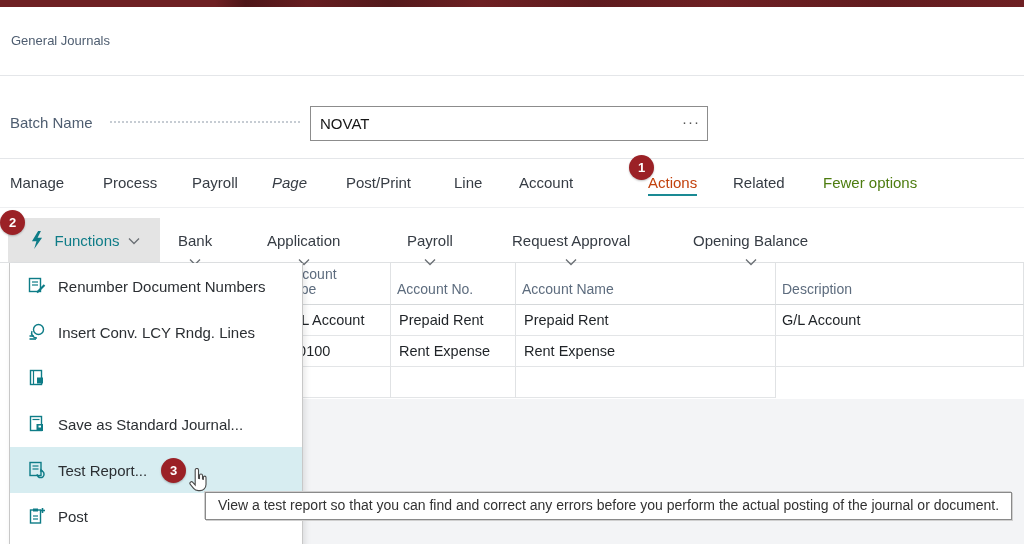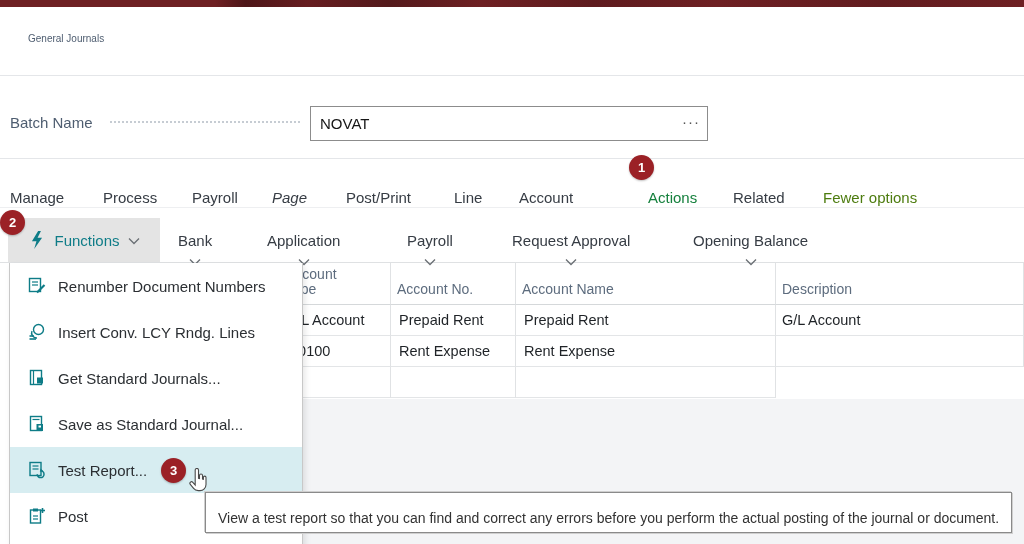--- a/index.html
+++ b/index.html
@@ -4,41 +4,41 @@
 <style>
   * { margin:0; padding:0; box-sizing:border-box; }
   html,body { background:#fff; }
   body { font-family:"Liberation Sans", sans-serif; }
   #screen { position:relative; width:1024px; height:544px; overflow:hidden; background:#fff; }
 
   
   .topbar { position:absolute; left:0; top:0; width:1024px; height:7px;
     background:linear-gradient(90deg,#6e2023 0%,#6e2023 21%,#4d1618 24%,#661d20 30%,#541a1c 38%,#6e2023 47%,#5e1b1e 58%,#6e2023 70%,#621c1f 86%,#6e2023 100%); }
 
-  .page-title { position:absolute; left:28px; top:33px; font-size:10px; color:#4e5d70; }
+  .page-title { position:absolute; left:11px; top:33px; font-size:13px; color:#4e5d70; }
 
   .divider { position:absolute; left:0; width:1024px; height:1px; background:#e4e6e9; }
   .div-1 { top:75px; } .div-2 { top:158px; } .div-3 { top:207px; background:#eeeff1; }
   .div-4 { top:262px; background:#dfe1e3; }
 
   
   .batch-label { position:absolute; left:10px; top:114px; font-size:15px; color:#4e5d70; }
   .batch-dots { position:absolute; left:110px; top:121px; width:190px; height:2px;
     border-top:2px dotted #c6ccd3; }
   .batch-input-wrap { position:absolute; left:310px; top:106px; width:398px; height:35px; }
   .batch-input { width:100%; height:100%; border:1px solid #8c8c8c; font-family:"Liberation Sans",sans-serif;
     font-size:15px; color:#161616; padding:0 30px 0 9px; outline:none; }
   .batch-ellipsis { position:absolute; right:8px; top:7px; font-size:15px; color:#555; letter-spacing:1px; cursor:pointer; }
 
   
-  .menubar { position:absolute; left:0; top:178px; width:900px; height:44px; }
+  .menubar { position:absolute; left:0; top:163px; width:900px; height:44px; }
   .mitem { position:absolute; top:11px; font-size:15px; color:#363c44; cursor:pointer; white-space:nowrap; }
   .m0{left:10px;} .m1{left:103px;} .m2{left:192px;} .m3{left:272px;font-style:italic;} .m4{left:346px;}
   .m5{left:454px;} .m6{left:519px;} .m7{left:648px;} .m8{left:733px;} .m9{left:823px;}
-  .mitem.active { color:#15803d; padding-bottom:9px; border-bottom:2px solid #1a8a94; }
+  .mitem.active { color:#c2410c; padding-bottom:3px; border-bottom:2px solid #1a8a94; }
   .mitem.muted { color:#4d7c0f; }
   .menu-vdiv { position:absolute; left:617px; top:172px; width:1px; height:30px; background:#d1d4d7; }
 
   
   .toolbar { position:absolute; left:0; top:208px; width:1024px; height:54px; background:#fff;padding-left:32px; }
   .fn-button { position:absolute; left:8px; top:10px; width:152px; height:44px; background:#e4e4e4;
     display:flex; align-items:center; justify-content:center; gap:8px; cursor:pointer; }
   .fn-label { font-size:15px; color:#0e7c87; }
   .titem { position:absolute; top:24px; font-size:15px; color:#363c44; cursor:pointer;
     display:inline-flex; align-items:center; gap:7px; white-space:nowrap;flex-direction:column; }
@@ -69,21 +69,21 @@
   .badge { position:absolute; width:25px; height:25px; border-radius:50%; background:#9b2126;
     color:#fff; font-size:13px; font-weight:bold; display:flex; align-items:center; justify-content:center;
     z-index:10; box-shadow:0 1px 2px rgba(0,0,0,.25); }
   .badge-1 { left:629px; top:155px; }
   .badge-2 { left:0px;  top:210px; }
   .badge-3 { position:static; margin-left:2px; box-shadow:0 1px 2px rgba(0,0,0,.25); }
 
   
   .tooltip { position:absolute; left:205px; top:492px; z-index:8; background:#fff;
     border:1px solid #8a8a8a; box-shadow:-1px -1px 0 #cfcfcf, 1px 1px 0 #cfcfcf;
-    font-size:14px; color:#323232; padding:17px 12px 6px 12px; white-space:nowrap; }
+    font-size:14px; color:#323232; padding:4px 12px 6px 12px; white-space:nowrap; }
   .cursor { position:absolute; left:188px; top:468px; z-index:9; }
 </style>
 </head>
 <body>
 
 <div id="screen">
 
   <div class="topbar"></div>
 
   <div class="page-title">General Journals</div>
@@ -197,21 +197,20 @@
         <line x1="1.5" y1="16" x2="8" y2="16" stroke="#0e7c87" stroke-width="1.6"></line>
       </svg>
       <span>Insert Conv. LCY Rndg. Lines</span>
     </div>
     <div class="ditem">
       <svg class="dicon" viewBox="0 0 18 18">
         <rect x="2.5" y="1.5" width="11" height="14" fill="none" stroke="#0e7c87" stroke-width="1.4"></rect>
         <line x1="5.5" y1="1.5" x2="5.5" y2="15.5" stroke="#0e7c87" stroke-width="1.2"></line>
         <rect x="9" y="8.5" width="6" height="6" fill="#0e7c87"></rect>
       </svg>
-      <span>Get Standard Journals...</span>
     </div>
     <div class="ditem">
       <svg class="dicon" viewBox="0 0 18 18">
         <rect x="2.5" y="1.5" width="11" height="14" fill="none" stroke="#0e7c87" stroke-width="1.4"></rect>
         <line x1="4.5" y1="4.5" x2="11.5" y2="4.5" stroke="#0e7c87" stroke-width="1.2"></line>
         <rect x="8.5" y="9" width="6.5" height="7" fill="#0e7c87"></rect>
         <rect x="10.5" y="10.5" width="2.5" height="2" fill="#fff"></rect>
       </svg>
       <span>Save as Standard Journal...</span>
     </div>

